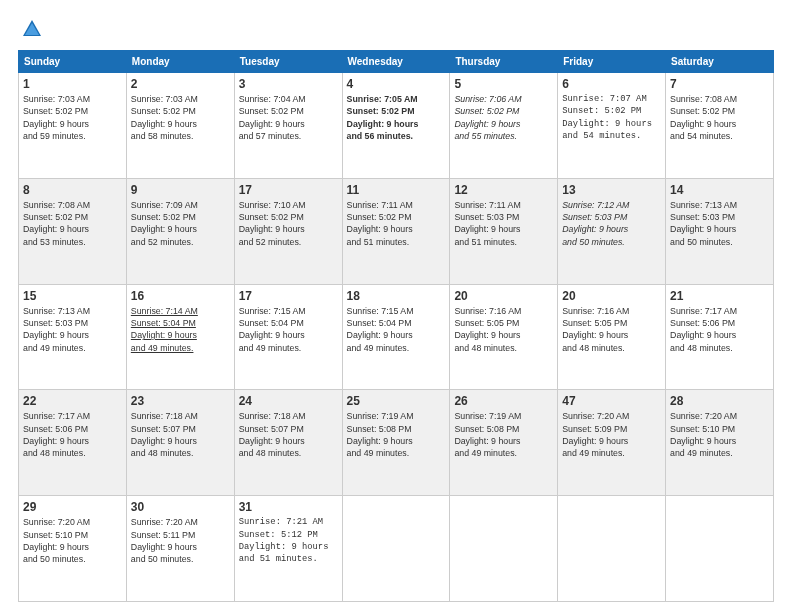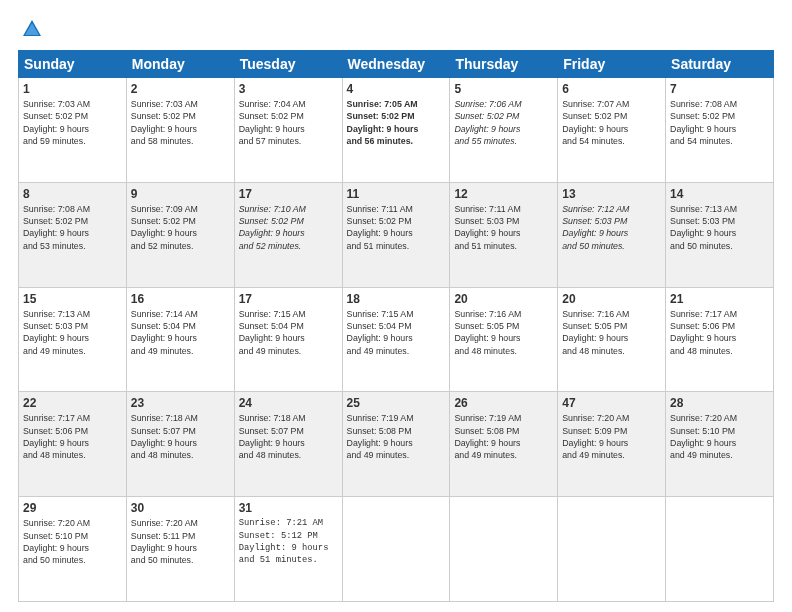--- a/index.html
+++ b/index.html
@@ -65,21 +65,21 @@
       flex: 1;
       border-collapse: collapse;
       width: 100%;
       font-size: 9.5px;
     }
     .calendar th {
       background-color: #1a6eb5;
       color: #fff;
       text-align: left;
       padding: 5px 5px;
-      font-size: 14px;
+      font-size: 10px;
       font-weight: bold;
       border: 1px solid #1a6eb5;
     }
     .calendar td {
       border: 1px solid #ccc;
       vertical-align: top;
       padding: 4px 4px;
       width: calc(100% / 7);
       height: 82px;
       background: #fff;
@@ -178,21 +178,21 @@
           </td>
           <td>
             <span class="day-num">5</span>
             <div class="day-info" style="white-space: pre-line; font-style: italic;">Sunrise: 7:06 AM
 Sunset: 5:02 PM
 Daylight: 9 hours
 and 55 minutes.</div>
           </td>
           <td>
             <span class="day-num">6</span>
-            <div class="day-info" style="white-space: pre-line;">Sunrise: 7:07 AM
+            <div class="day-info" style="white-space: pre-line; font-family: Liberation Mono, monospace;">Sunrise: 7:07 AM
 Sunset: 5:02 PM
 Daylight: 9 hours
 and 54 minutes.</div>
           </td>
           <td>
             <span class="day-num">7</span>
             <div class="day-info" style="white-space: pre-line;">Sunrise: 7:08 AM
 Sunset: 5:02 PM
 Daylight: 9 hours
 and 54 minutes.</div>
@@ -208,21 +208,21 @@
           </td>
           <td>
             <span class="day-num">9</span>
             <div class="day-info" style="white-space: pre-line;">Sunrise: 7:09 AM
 Sunset: 5:02 PM
 Daylight: 9 hours
 and 52 minutes.</div>
           </td>
           <td>
             <span class="day-num">17</span>
-            <div class="day-info" style="white-space: pre-line; font-style: italic;">Sunrise: 7:10 AM
+            <div class="day-info" style="white-space: pre-line;">Sunrise: 7:10 AM
 Sunset: 5:02 PM
 Daylight: 9 hours
 and 52 minutes.</div>
           </td>
           <td>
             <span class="day-num">11</span>
             <div class="day-info" style="white-space: pre-line;">Sunrise: 7:11 AM
 Sunset: 5:02 PM
 Daylight: 9 hours
 and 51 minutes.</div>
@@ -252,21 +252,21 @@
         <tr>
           <td>
             <span class="day-num">15</span>
             <div class="day-info" style="white-space: pre-line;">Sunrise: 7:13 AM
 Sunset: 5:03 PM
 Daylight: 9 hours
 and 49 minutes.</div>
           </td>
           <td>
             <span class="day-num">16</span>
-            <div class="day-info" style="white-space: pre-line;">Sunrise: 7:14 AM
+            <div class="day-info" style="white-space: pre-line; text-decoration: underline;">Sunrise: 7:14 AM
 Sunset: 5:04 PM
 Daylight: 9 hours
 and 49 minutes.</div>
           </td>
           <td>
             <span class="day-num">17</span>
             <div class="day-info" style="white-space: pre-line;">Sunrise: 7:15 AM
 Sunset: 5:04 PM
 Daylight: 9 hours
 and 49 minutes.</div>

